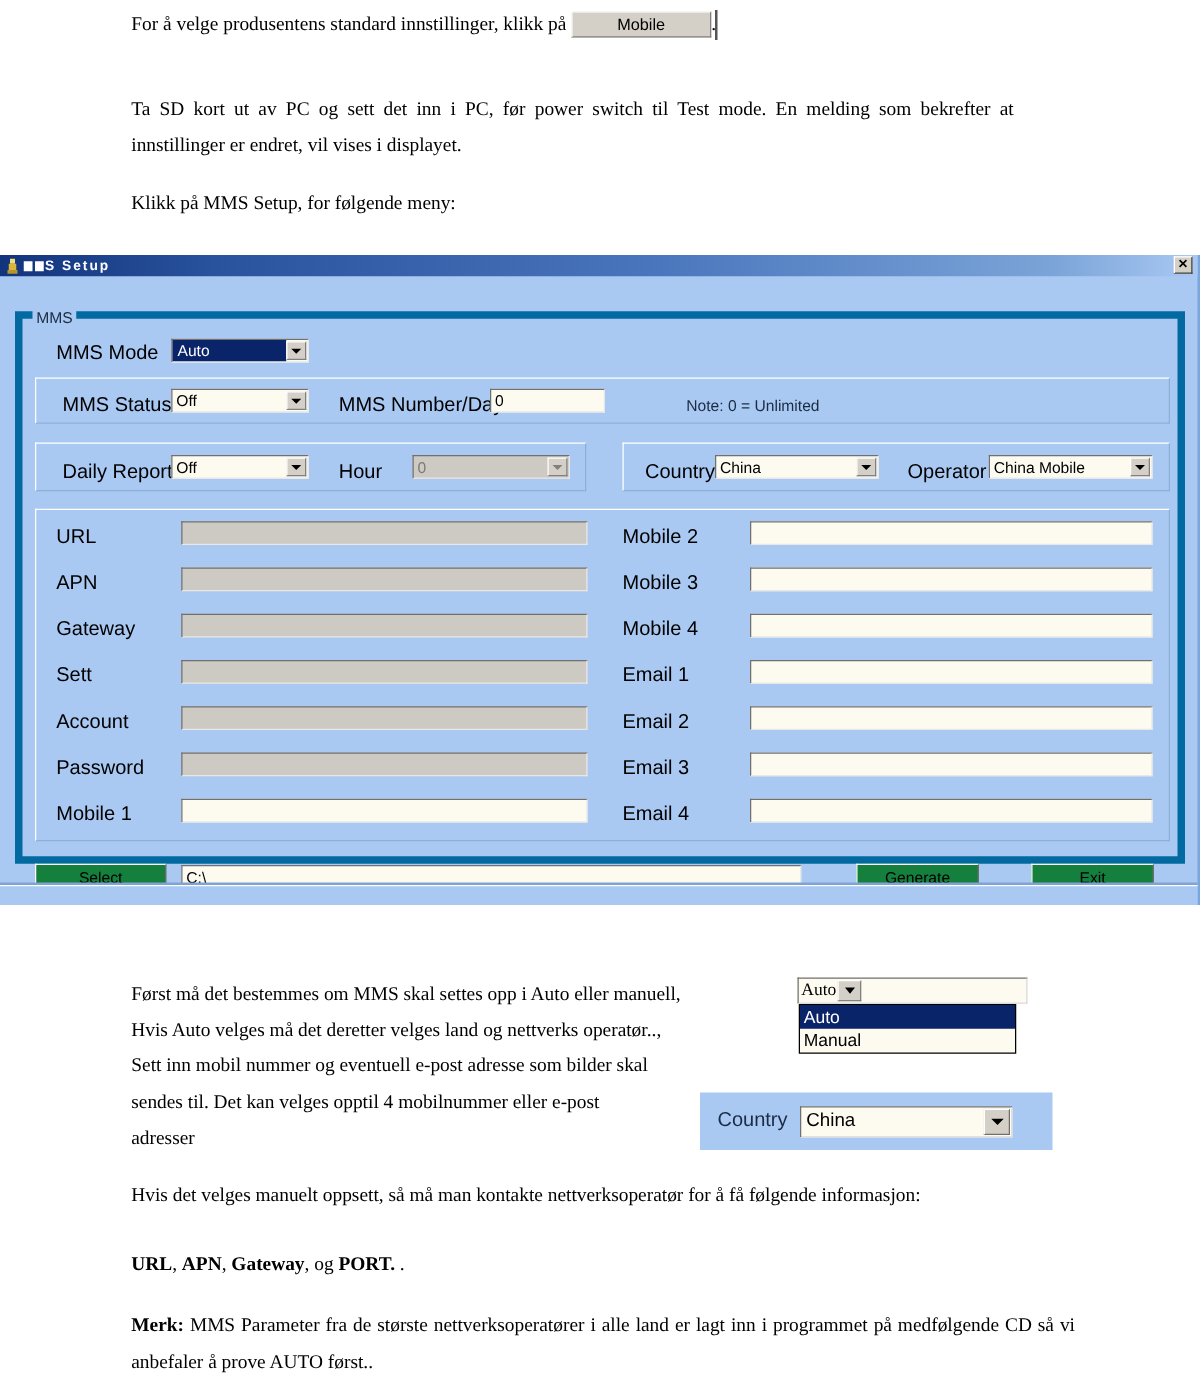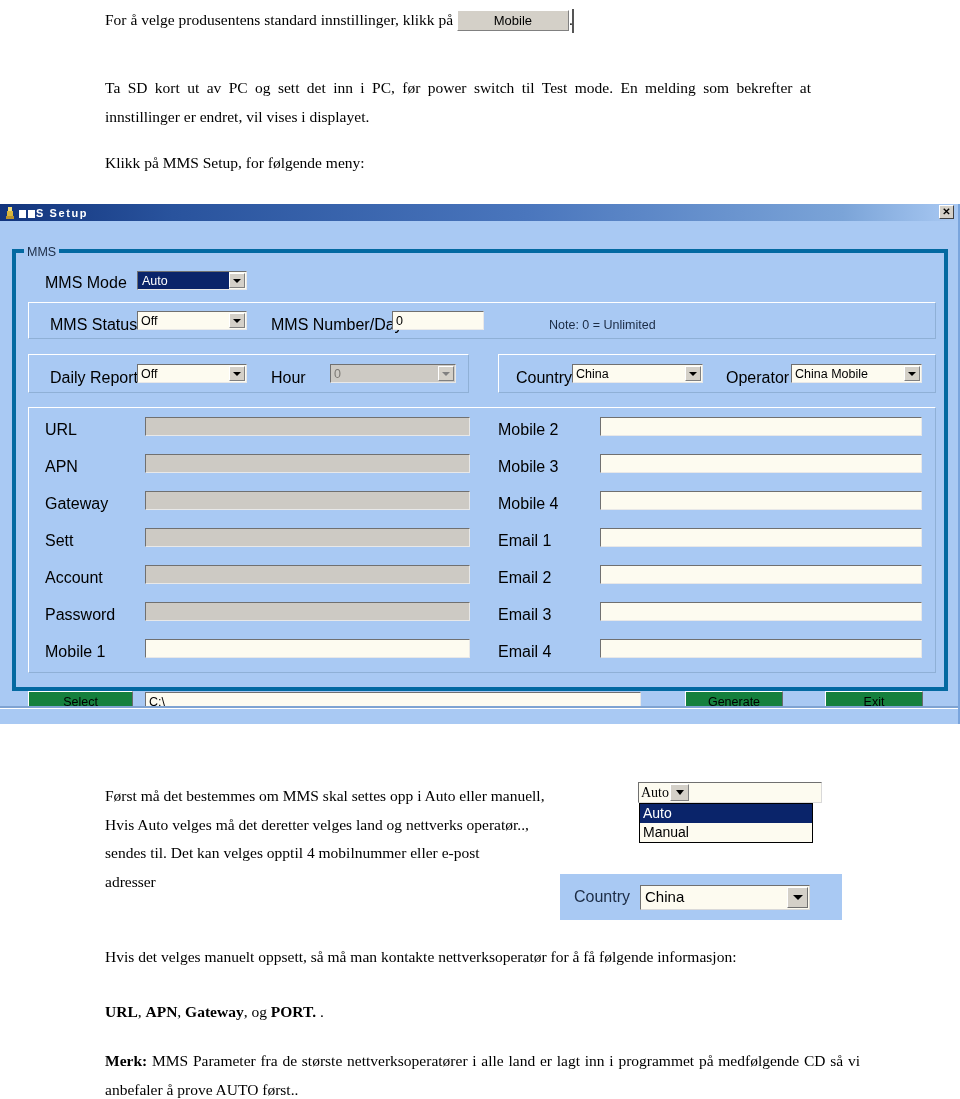--- a/index.html
+++ b/index.html
@@ -73,21 +73,21 @@
     width:15px; height:14px; background:#d4d0c8;
     border-top:1px solid #ffffff; border-left:1px solid #ffffff;
     border-right:1px solid #404040; border-bottom:1px solid #404040;
     font-size:10px; font-weight:bold; line-height:12px; text-align:center;
     color:#000; font-family:"Liberation Sans", sans-serif;
   }
   #dialog-body { position:relative; width:100%; height:503px; padding:0; }
 
   
   .groupbox {
-    position:absolute; border:4px solid #0369a1;
+    position:absolute; border:6px solid #0369a1;
     border-radius:0;
   }
   .groupbox > legend, .gb-label {
     position:absolute; top:-8px; left:8px;
     background:#a9c9f3; padding:0 3px;
     font-size:12.5px; color:#1b2b44;
   }
   .panel {
     position:absolute;
     border-top:1px solid #ffffff; border-left:1px solid #ffffff;
@@ -347,20 +347,21 @@
     <div class="pbtn" style="left:685px; top:470px; width:98px;">Generate</div>
     <div class="pbtn" style="left:825px; top:470px; width:98px;">Exit</div>
 
     <div class="statusbar"></div>
   </div>
 </div>
 
 <div class="doc-block" style="left:105px; top:782px; width:520px;">
   <p class="doc-para">Først må det bestemmes om MMS skal settes opp i Auto eller manuell,</p>
   <p class="doc-para">Hvis Auto velges må det deretter velges land og nettverks operatør..,</p>
+  <p class="doc-para">Sett inn mobil nummer og eventuell e-post adresse som bilder skal</p>
   <p class="doc-para nojust">sendes til. Det kan velges opptil 4 mobilnummer eller e-post</p>
   <p class="doc-para nojust">adresser</p>
 </div>
 
 <div class="snip" id="snip-mode">
   <div class="combo-top">
     <span class="val sel"><span>Auto</span></span>
     <span class="arw"></span>
   </div>
   <div class="listbox">

